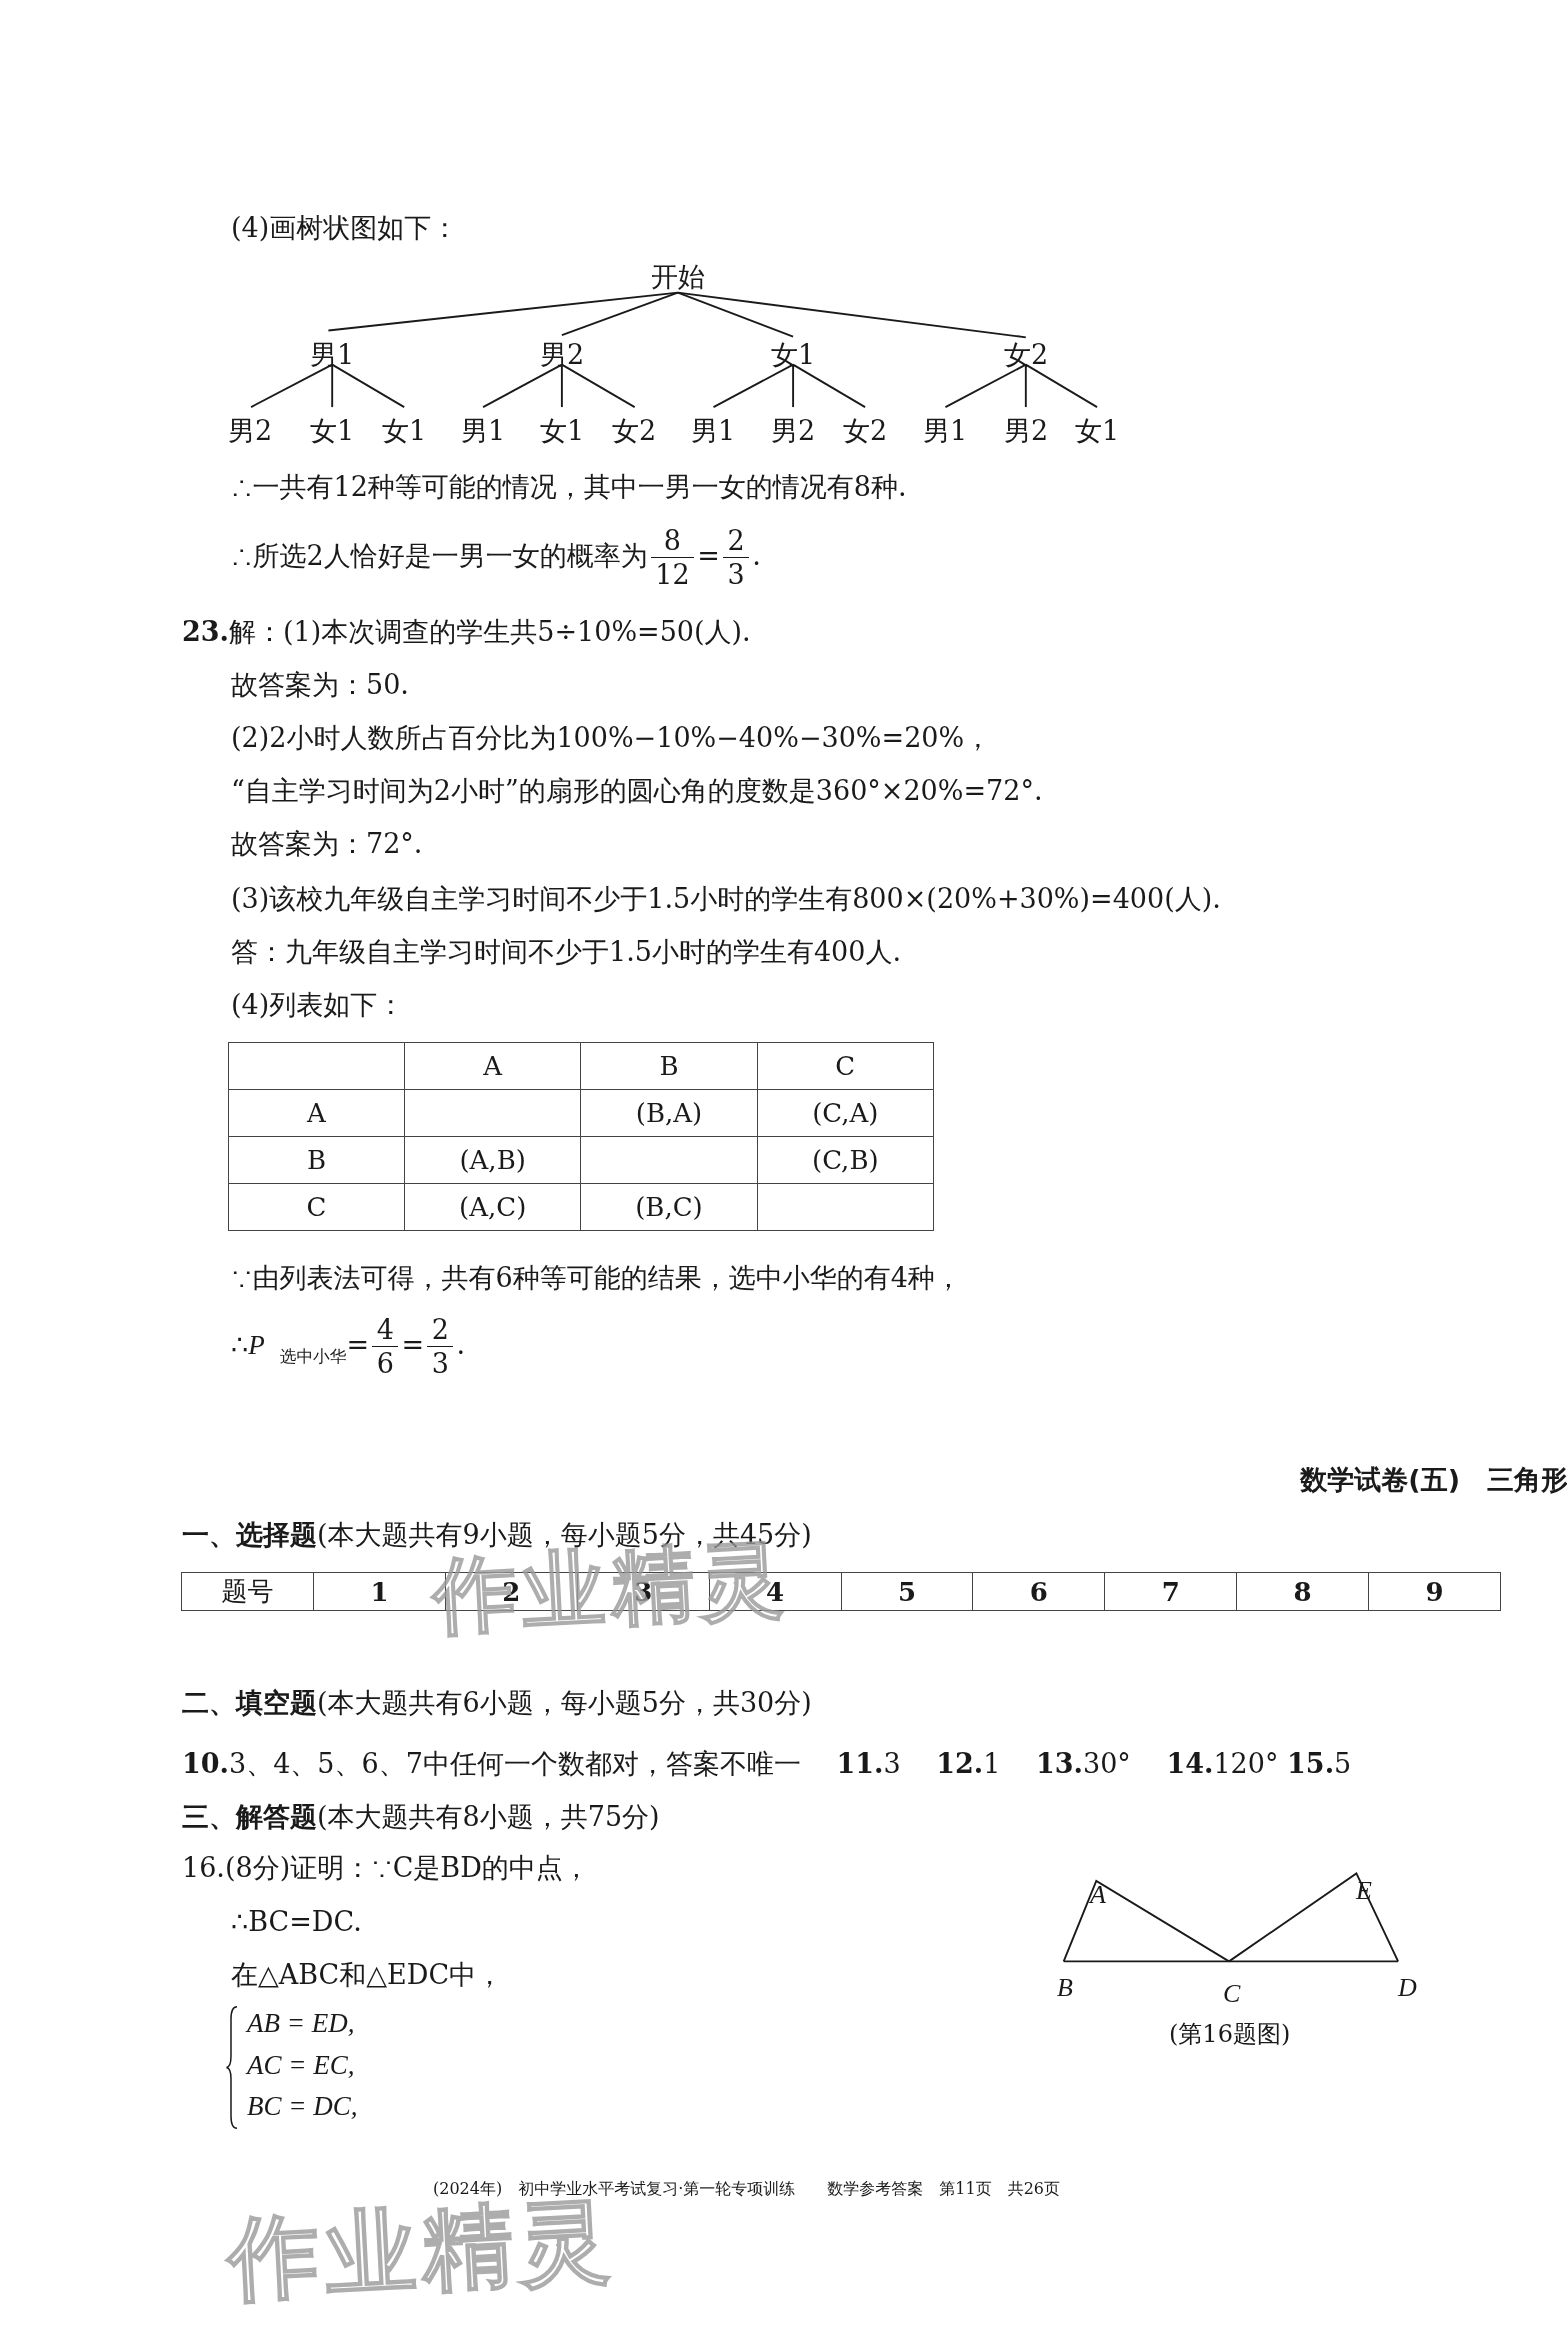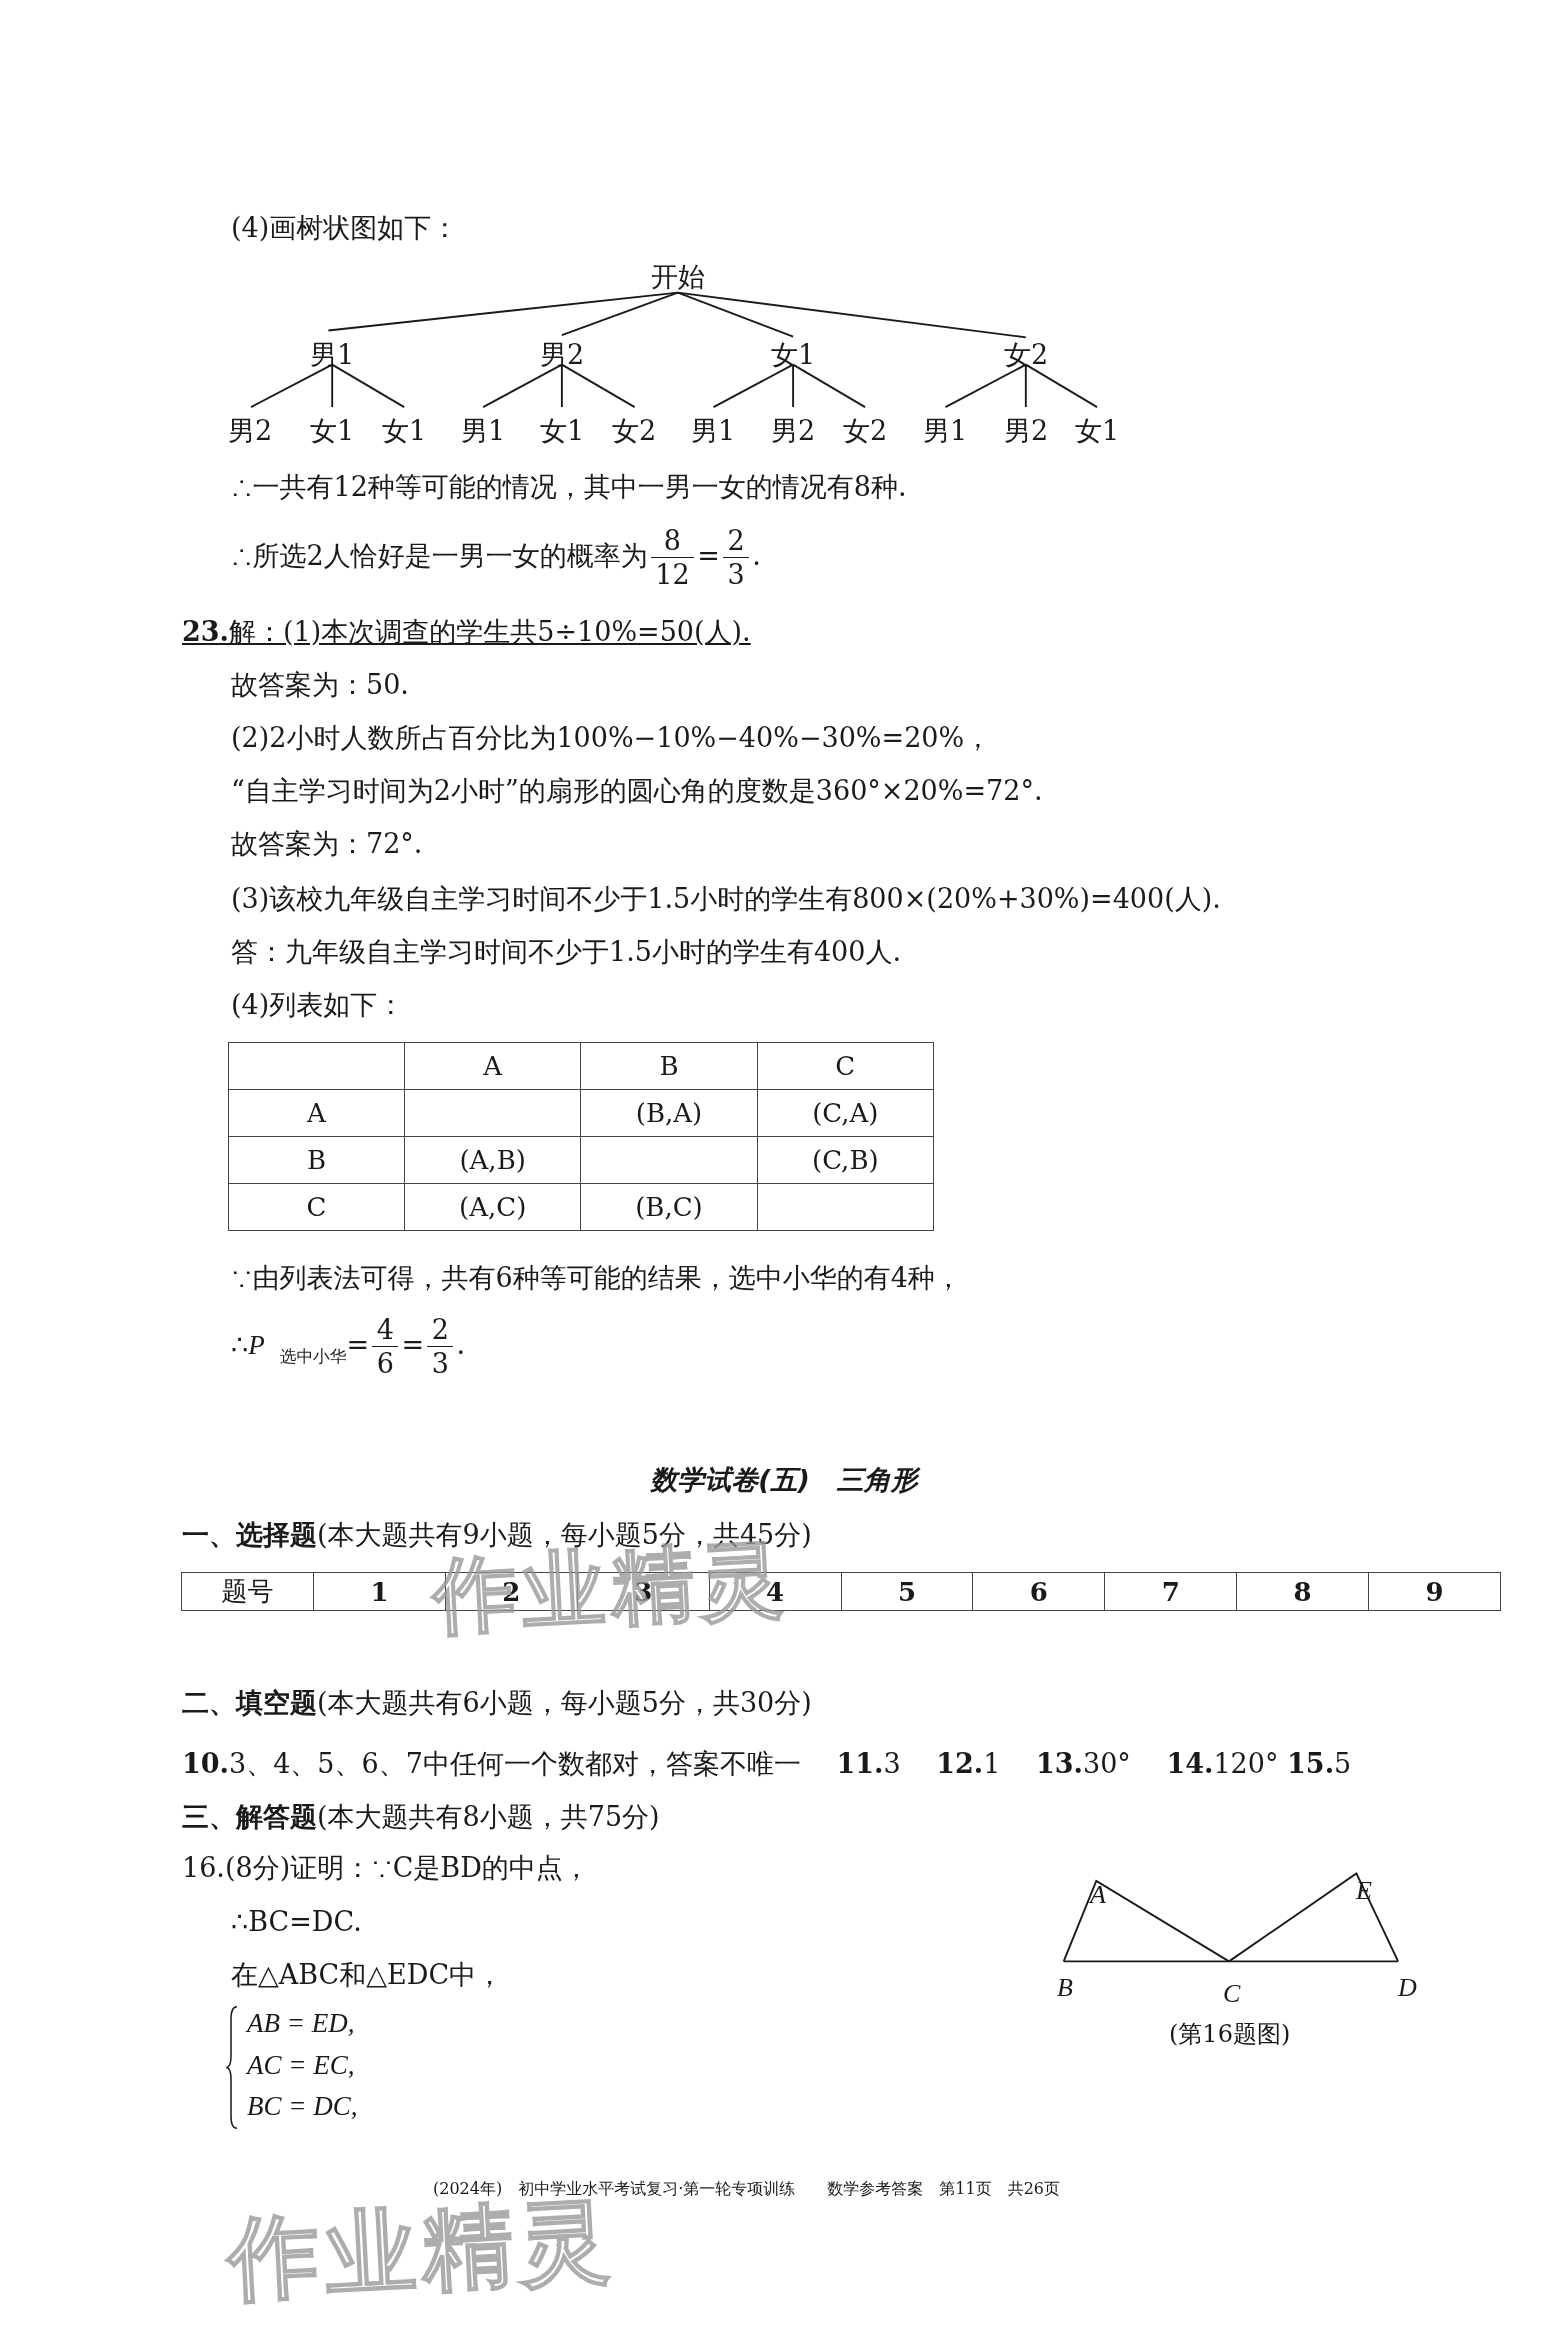--- a/index.html
+++ b/index.html
@@ -67,21 +67,21 @@
 <div class="tree-label" style="left:945px; top:416px;">男1</div>
 <div class="tree-label" style="left:1026px; top:416px;">男2</div>
 <div class="tree-label" style="left:1097px; top:416px;">女1</div>
 
 <div class="line" style="left:231px; top:470px;">∴一共有12种等可能的情况，其中一男一女的情况有8种.</div>
 
 <div class="line" style="left:231px; top:524px;">
   <span>∴所选2人恰好是一男一女的概率为</span><span class="frac"><span class="num">8</span><span>12</span></span><span>=</span><span class="frac"><span class="num">2</span><span>3</span></span><span>.</span>
 </div>
 
-<div class="line" style="left:182px; top:615px;text-decoration:underline;">
+<div class="line" style="left:182px; top:615px;">
   <span class="bold">23.</span><span>解：(1)本次调查的学生共5÷10%=50(人).</span>
 </div>
 <div class="line" style="left:231px; top:668px;">故答案为：50.</div>
 <div class="line" style="left:231px; top:721px;">(2)2小时人数所占百分比为100%−10%−40%−30%=20%，</div>
 <div class="line" style="left:231px; top:774px;">“自主学习时间为2小时”的扇形的圆心角的度数是360°×20%=72°.</div>
 <div class="line" style="left:231px; top:827px;">故答案为：72°.</div>
 <div class="line" style="left:231px; top:882px;">(3)该校九年级自主学习时间不少于1.5小时的学生有800×(20%+30%)=400(人).</div>
 <div class="line" style="left:231px; top:935px;">答：九年级自主学习时间不少于1.5小时的学生有400人.</div>
 <div class="line" style="left:231px; top:988px;">(4)列表如下：</div>
 
@@ -113,21 +113,21 @@
   </tr>
 </tbody>
   </table>
 
 <div class="line" style="left:231px; top:1261px;">∵由列表法可得，共有6种等可能的结果，选中小华的有4种，</div>
 
 <div class="line" style="left:231px; top:1313px;">
   <span>∴</span><span class="ital">P</span><span class="sub">选中小华</span><span>=</span><span class="frac"><span class="num">4</span><span>6</span></span><span>=</span><span class="frac"><span class="num">2</span><span>3</span></span><span>.</span>
 </div>
 
-<div class="line hdr" style="left:0; width:1568px; text-align:center; top:1463px; font-size:27px;font-style:italic;">数学试卷(五)　三角形</div>
+<div class="line hdr" style="left:0; width:1568px; text-align:right; top:1463px; font-size:27px;">数学试卷(五)　三角形</div>
 
 <div class="line" style="left:182px; top:1518px;">
   <span class="hdr">一、选择题</span><span>(本大题共有9小题，每小题5分，共45分)</span>
 </div>
 
 <table class="grid" style="left:181px; top:1572px; width:1320px;">
   <tbody>
       <tr style="height:38px;">
     <td style="width:131px;">题号</td>
     <td class="bold">1</td>

